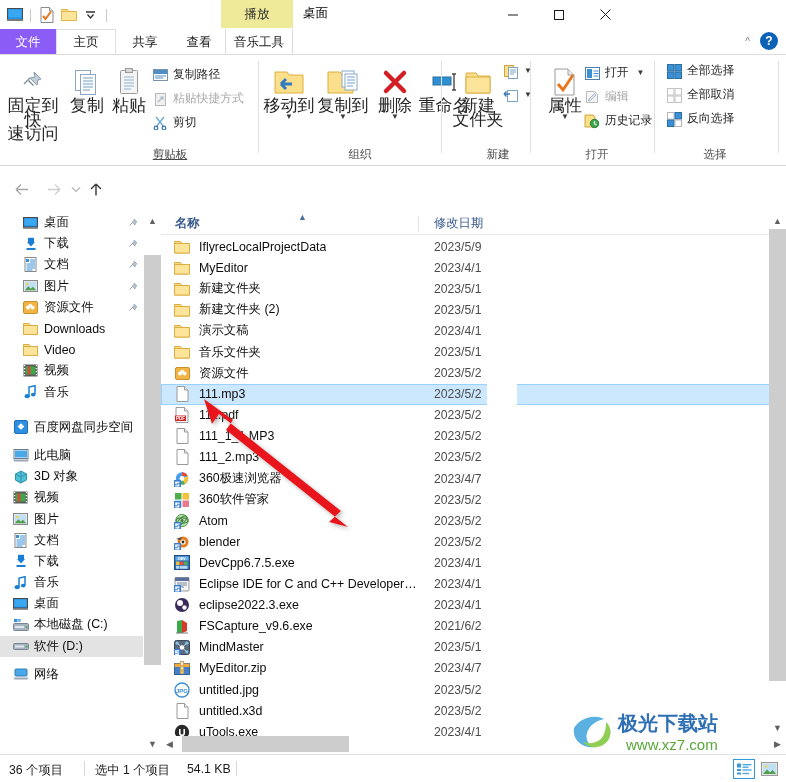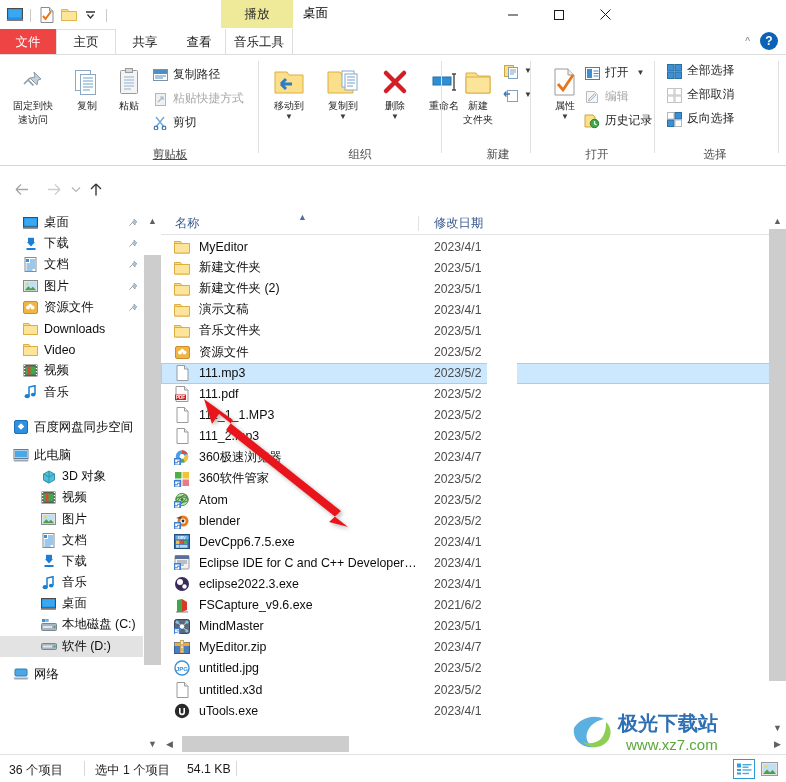--- a/index.html
+++ b/index.html
@@ -18,59 +18,59 @@
   .qat-sep{ width:1px; height:13px; background:#c9c9c9; margin:0 2px; }
   .win-title{ position:absolute; left:303px; top:5px; font-size:12.5px; color:#000; }
   .play-tab{ position:absolute; left:221px; top:0px; width:72px; height:28px; background:#eeea9a; display:flex; align-items:center; justify-content:center; font-size:12.5px; color:#2c2c2c; }
   .wbtns{ position:absolute; right:0; top:0; display:flex; }
   .wbtn{ width:46px; height:29px; display:flex; align-items:center; justify-content:center; }
   .wbtn svg{ display:block; }
 
   
   .tabsrow{ position:absolute; left:0; top:29px; width:786px; height:26px; background:#fff; }
   .tab{ position:absolute; top:0; height:26px; display:flex; align-items:center; justify-content:center; font-size:12.5px; color:#1a1a1a; }
-  .tab.file{ left:0; width:56px; background:#ef4444; color:#fff; }
+  .tab.file{ left:0; width:56px; background:#8b5cf6; color:#fff; }
   .tab.home{ left:56px; width:60px; background:#fff; border-left:1px solid #dfdfdf; border-right:1px solid #dfdfdf; border-top:1px solid #dfdfdf;}
   .tab.share{ left:117px; width:56px; }
   .tab.view{ left:173px; width:52px; }
   .tab.music{ left:225px; width:68px; background:#fff; border-left:1px solid #ddd; border-right:1px solid #ddd;}
   .tabs-underline{ position:absolute; left:0; top:54px; width:786px; height:1px; background:#dcdcdc; }
   .helpgrp{ position:absolute; right:8px; top:32px; display:flex; align-items:center; gap:10px; }
   .help-chev{ color:#7b7b7b; font-size:10px; }
   .help-q{ width:18px; height:18px; border-radius:50%; background:#0b62b6; color:#fff; font-size:12px; font-weight:bold; display:flex; align-items:center; justify-content:center; }
 
   
   .ribbon{ position:absolute; left:0; top:55px; width:786px; height:111px; background:#fff; border-bottom:1px solid #d6d6d6; }
   .rgroup{ position:absolute; top:0; height:110px; }
   .rgroup .glabel{ position:absolute; bottom:3px; left:0; width:100%; text-align:center; font-size:11.5px; color:#4a4a4a; }
   .gsep{ position:absolute; top:6px; width:1px; height:92px; background:#e0e0e0; }
   .bigbtn{ position:absolute; top:4px; width:58px; display:flex; flex-direction:column; align-items:center; cursor:default; }
   .bigbtn .bi{ height:38px; display:flex; align-items:flex-end; justify-content:center; }
-  .bigbtn .bl{ margin-top:2px; font-size:10px; color:#252525; text-align:center; line-height:14px; }
+  .bigbtn .bl{ margin-top:2px; font-size:17px; color:#252525; text-align:center; line-height:14px; }
   .smbtn{ position:absolute; display:flex; align-items:center; gap:5px; font-size:11.8px; color:#252525; }
   .smbtn.dim{ color:#a8a8a8; }
   .smico{ width:16px; height:16px; display:flex; align-items:center; justify-content:center; }
   .caret{ font-size:8px; color:#3a3a3a; line-height:1; }
 
   
   .navbar{ position:absolute; left:0; top:166px; width:786px; height:46px; background:#fff; }
   .navbtn{ position:absolute; top:11px; width:24px; height:24px; display:flex; align-items:center; justify-content:center; color:#a7a7a7; font-size:15px; }
   .addrbox{ position:absolute; left:106px; top:172px; width:275px; height:25px; border:1px solid #cfcfcf; background:#fff; display:flex; align-items:center; padding:0 5px; }
   .crumb{ font-size:12.5px; color:#1b1b1b; }
   .crumb.gray{ color:#555; }
   .crumb-sep{ color:#6b6b6b; font-size:11px; margin:0 5px; }
   .addr-chev{ position:absolute; right:7px; color:#4a4a4a; font-size:9px; }
   .refresh{ position:absolute; left:385px; top:172px; width:27px; height:25px; border:1px solid #cfcfcf; border-left:none; display:flex; align-items:center; justify-content:center; color:#4a4a4a; font-size:13px; }
   .searchbox{ position:absolute; left:431px; top:172px; width:342px; height:25px; border:1px solid #cfcfcf; background:#fff; display:flex; align-items:center; padding:0 8px; gap:7px; }
   .search-ph{ font-size:12.5px; color:#6b6b6b; }
 
   
   .sidebar{ position:absolute; left:0; top:212px; width:143px; height:540px; background:#fff; overflow:hidden; }
   .navitem{ position:relative; height:21.2px; display:flex; align-items:center; padding-left:22px; font-size:12.4px; color:#0d0d0d; white-space:nowrap; }
-  .navitem.lvl2{ padding-left:40px; }
+  .navitem.lvl2{ padding-left:12px; }
   .navitem.lvl0{ padding-left:12px; }
   .navitem.sel{ background:#e3e3e3; }
   .navitem .ni{ width:17px; height:17px; margin-right:5px; display:flex; align-items:center; justify-content:center; flex:0 0 auto; }
   .navitem .nt{ overflow:hidden; }
   .pin{ position:absolute; right:5px; top:5px; color:#8e8e8e; }
   .nav-gap{ height:7px; }
 
   .sb-vscroll{ position:absolute; left:143px; top:212px; width:17px; height:540px; background:#fff; border-left:1px solid #fff; }
   .sb-vscroll .arrowbx{ position:absolute; left:0; width:17px; height:17px; display:flex; align-items:center; justify-content:center; color:#606060; font-size:9px; background:#fff;}
   .sb-vscroll .track{ position:absolute; left:0; top:17px; width:17px; bottom:17px; background:#fff; }
@@ -774,27 +774,37 @@
     <div class="arrowbx" style="top:0;">▲</div>
     <div class="track">
       <div class="thumb" style="top:26px; height:410px;"></div>
     </div>
     <div class="arrowbx" style="bottom:0;">▼</div>
   </div>
 
   <div class="content">
 
     <div class="colhdr">
-      <div class="ch" style="left:14px;">名称</div>
+      <div class="ch" style="left:14px;font-weight:bold;">名称</div>
       <div class="sortcaret">▲</div>
       <div class="chsep" style="left:257px;"></div>
       <div class="ch" style="left:273px;">修改日期</div>
     </div>
 
     <div class="rows">
+      <div class="row">
+          <span class="fi">
+            <svg width="16" height="14" viewBox="0 0 16 14">
+              <path d="M0.5 1.5h6l1.5 2h7.5v9.5h-15z" fill="#fcdf8a" stroke="#dcae42"></path>
+              <path d="M0.5 3.5h15v9.5h-15z" fill="#fde49b" stroke="#dcae42"></path>
+            </svg>
+          </span>
+          <span class="fn">IflyrecLocalProjectData</span>
+          <span class="fd">2023/5/9</span>
+        </div>
       <div class="row">
           <span class="fi">
             <svg width="16" height="14" viewBox="0 0 16 14">
               <path d="M0.5 1.5h6l1.5 2h7.5v9.5h-15z" fill="#fcdf8a" stroke="#dcae42"></path>
               <path d="M0.5 3.5h15v9.5h-15z" fill="#fde49b" stroke="#dcae42"></path>
             </svg>
           </span>
           <span class="fn">MyEditor</span>
           <span class="fd">2023/4/1</span>
         </div>

